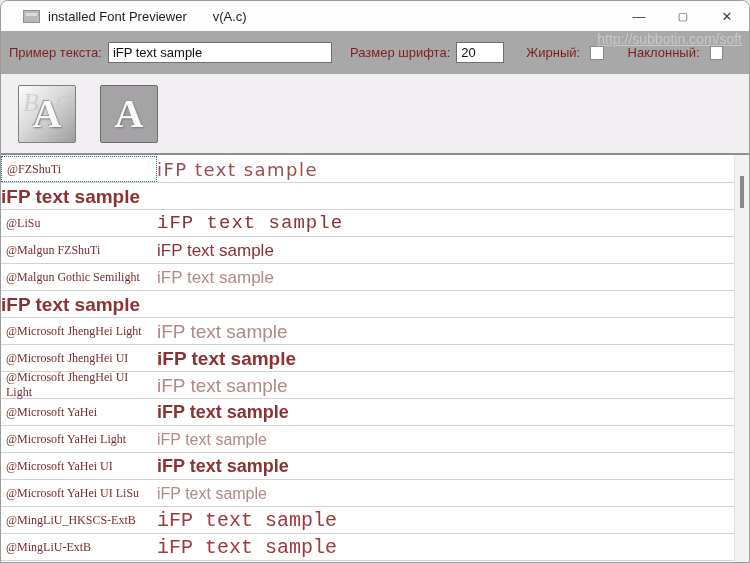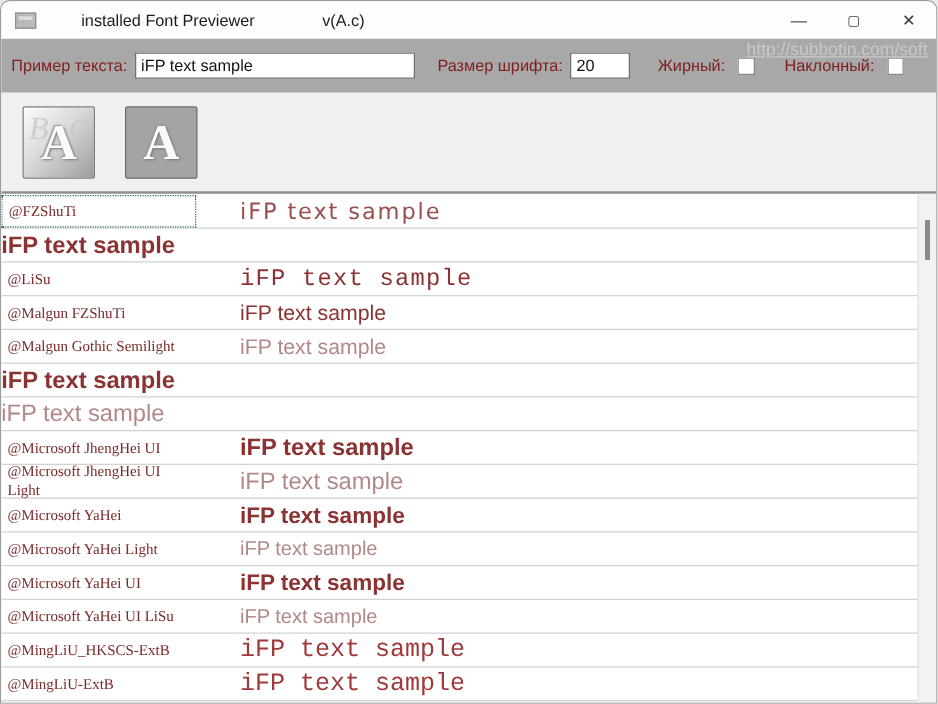--- a/index.html
+++ b/index.html
@@ -5,21 +5,21 @@
   * { margin:0; padding:0; box-sizing:border-box; }
   html,body { width:750px; height:563px; font-family:"Liberation Sans", sans-serif; background:#e8e8e8; }
   .window {
     width:750px; height:563px; background:#fff;
     border:1px solid #9b9b9b; border-radius:8px 8px 0 0;
     overflow:hidden; position:relative;
   }
   
   .titlebar {
     height:30px; background:#fdfdfd; display:flex; align-items:center;
-    padding-left:11px; position:relative;gap:28px;
+    padding-left:22px; position:relative;
   }
   .app-icon {
     width:17px; height:13px; background:#b9b9b9; border:1px solid #8f8f8f;
     margin-right:8px; position:relative;
   }
   .app-icon::after {
     content:""; position:absolute; left:2px; top:2px; right:2px; height:3px;
     background:#dcdcdc;
   }
   .title-text { font-size:13px; color:#1b1b1b; }
@@ -67,21 +67,21 @@
   .glyph-b { left:4px; top:2px; font-size:26px; }
   .glyph-c { right:5px; top:4px; font-size:22px; }
   
   .list {
     position:absolute; left:0; right:0; top:152px; bottom:0;
     border-top:2px solid #8f8f8f; background:#fff; overflow:hidden;
   }
   .rows { position:absolute; left:0; top:1px; right:15px; }
   .frow {
     height:27px; display:flex; align-items:center;
-    border-bottom:1px solid #d2d2d2; position:relative;gap:35px;
+    border-bottom:1px solid #d2d2d2; position:relative;
   }
   .fname {
     width:156px; flex:0 0 156px; padding-left:5px;
     font-family:"Liberation Serif", serif; font-size:12px; color:#7a2a2a;
     align-self:stretch; display:flex; align-items:center;
   }
   .frow.selected .fname { border:1px dotted #2f6f6f; }
   .fprev { color:#8b3232; white-space:nowrap; line-height:27px; }
   .lightv { color:#b28888; font-weight:300; }
   .p0 { font-family:"DejaVu Sans", sans-serif; font-size:18px; letter-spacing:1.5px; color:#9a4f4f; }
@@ -166,20 +166,21 @@
         <span class="fprev p3">iFP text sample</span>
       </div>
       <div class="frow">
         <span class="fname">@Malgun Gothic Semilight</span>
         <span class="fprev p4 lightv">iFP text sample</span>
       </div>
       <div class="frow">
         <span class="fprev p5">iFP text sample</span>
       </div>
       <div class="frow">
+        <span class="fname">@Microsoft JhengHei Light</span>
         <span class="fprev p6 lightv">iFP text sample</span>
       </div>
       <div class="frow">
         <span class="fname">@Microsoft JhengHei UI</span>
         <span class="fprev p7">iFP text sample</span>
       </div>
       <div class="frow">
         <span class="fname">@Microsoft JhengHei UI Light</span>
         <span class="fprev p8 lightv">iFP text sample</span>
       </div>

